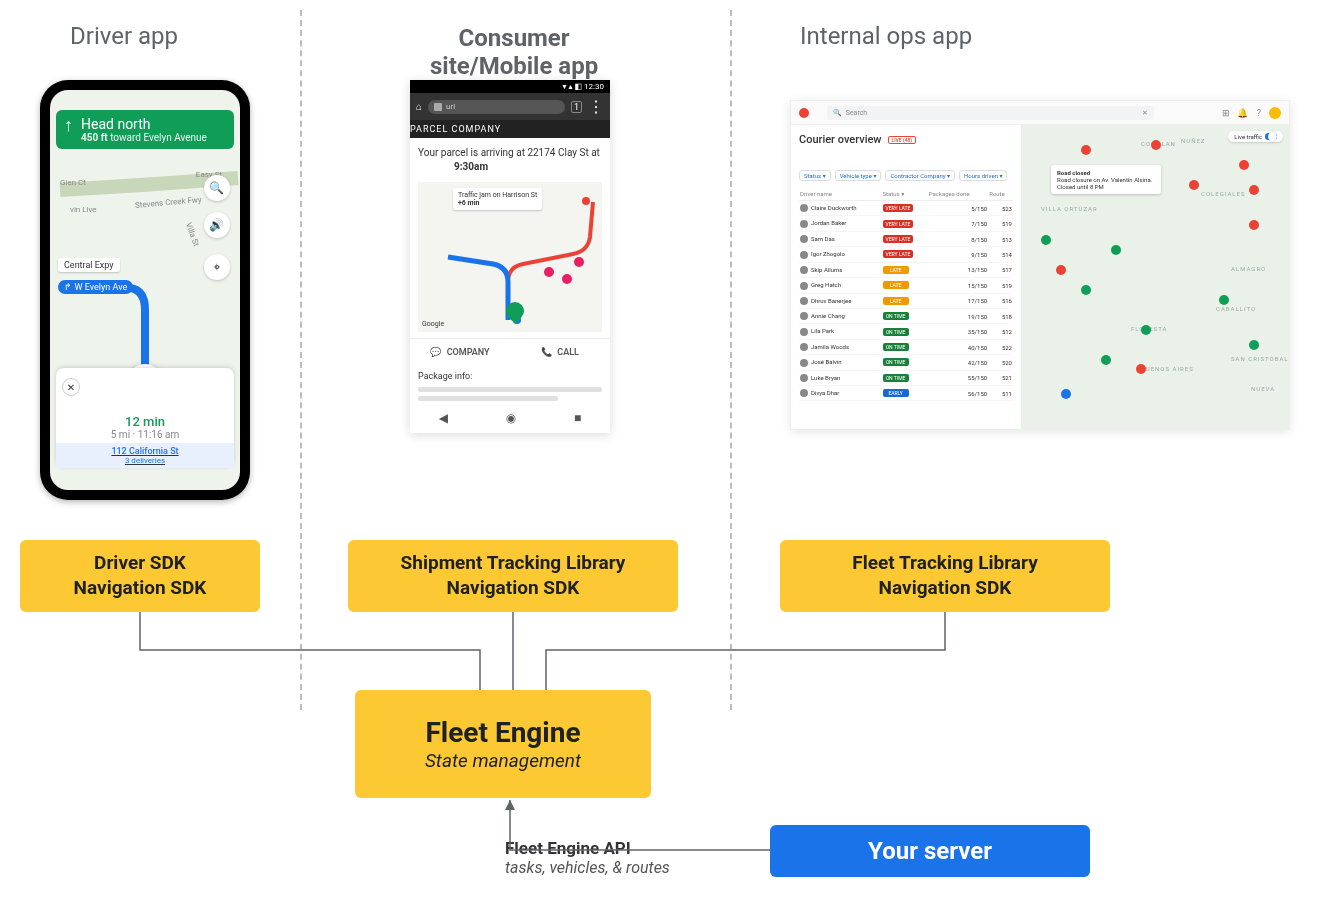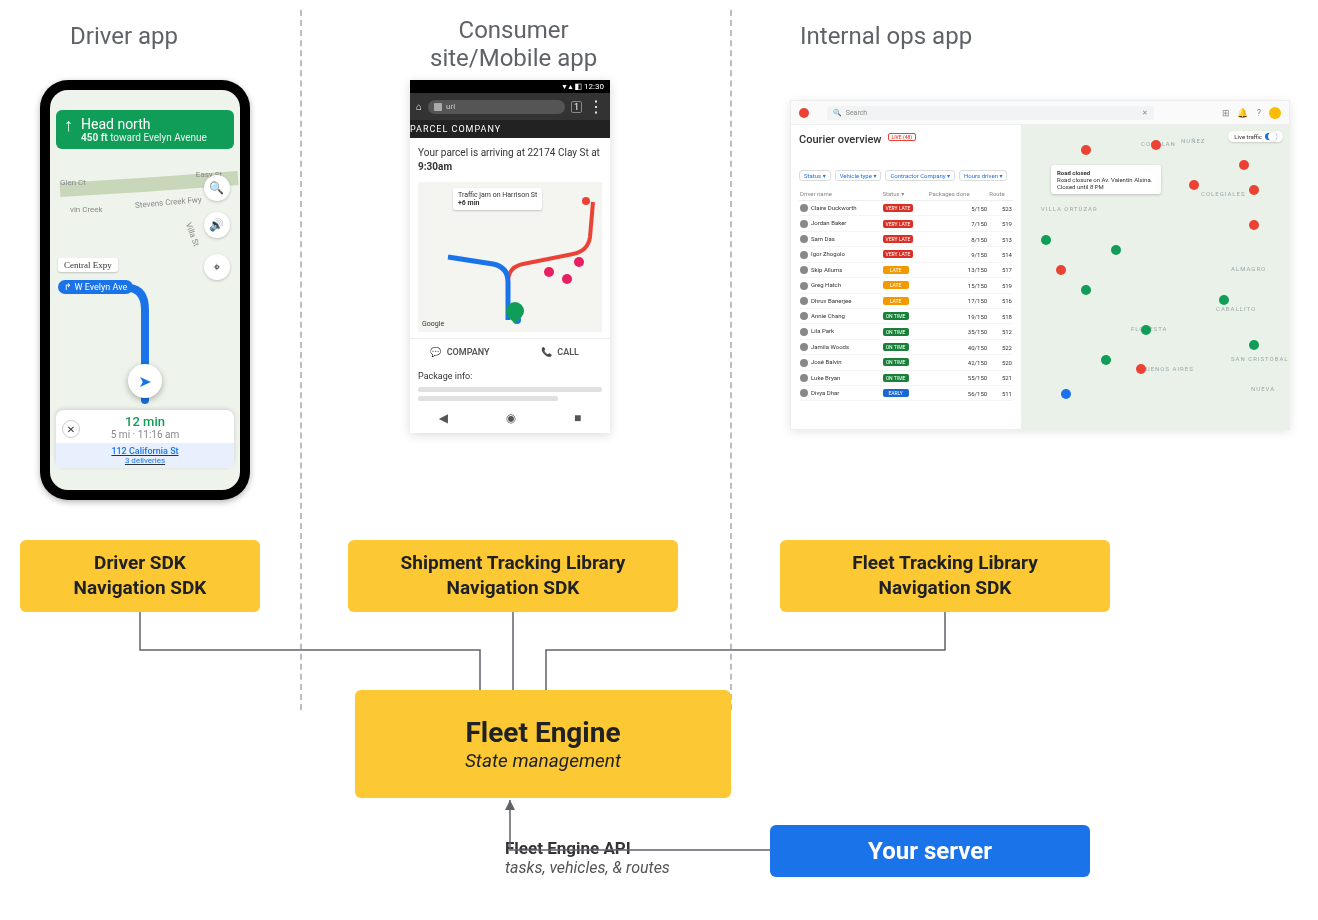--- a/index.html
+++ b/index.html
@@ -10,96 +10,96 @@
   .vdash { position: absolute; border-left: 2px dashed #bdbdbd; height: 700px; top: 10px; }
 
   
   .phone { position: absolute; left: 40px; top: 80px; width: 210px; height: 420px; background:#000; border-radius: 28px; padding:10px; box-shadow: 0 2px 6px rgba(0,0,0,.3);}
   .phone-screen { width:100%; height:100%; background:#eef3ec; border-radius:18px; overflow:hidden; position:relative; }
   .nav-banner { position:absolute; top:20px; left:6px; right:6px; background:#0f9d58; color:#fff; border-radius:6px; padding:6px 8px; font-size:13px; display:flex; align-items:flex-start; gap:8px;}
   .nav-banner .arrow { font-size:18px; line-height:1;}
   .nav-banner .sub { font-size:10px; opacity:.9;}
   .nav-dist { font-size:10px; font-weight:bold;}
   .route-chip { position:absolute; top:190px; left:8px; background:#1a73e8;color:#fff;font-size:9px;padding:2px 6px;border-radius:10px;display:flex;align-items:center;gap:3px;}
-  .central-chip { position:absolute; top:168px; left:8px; background:#fff;font-size:9px;padding:2px 6px;border-radius:3px;box-shadow:0 1px 2px rgba(0,0,0,.2);font-family:Liberation Serif, serif;}
+  .central-chip { position:absolute; top:168px; left:8px; background:#fff;font-size:9px;padding:2px 6px;border-radius:3px;box-shadow:0 1px 2px rgba(0,0,0,.2);}
   .map-street { position:absolute; font-size:8px; color:#888;}
   .ctrl-btn { position:absolute; width:26px;height:26px;border-radius:50%;background:#fff;box-shadow:0 1px 3px rgba(0,0,0,.2);display:flex;align-items:center;justify-content:center;font-size:12px;}
   .nav-cursor { position:absolute; bottom:92px; left:50%; transform:translateX(-50%); width:34px;height:34px;border-radius:50%;background:#fff;box-shadow:0 2px 6px rgba(0,0,0,.3);display:flex;align-items:center;justify-content:center;color:#1a73e8;font-size:16px;}
   .eta-card { position:absolute; bottom:22px; left:6px; right:6px; background:#fff; border-radius:8px; box-shadow:0 -1px 4px rgba(0,0,0,.15); padding:4px 8px; text-align:center;}
   .eta-card .close { position:absolute; left:6px; top:10px; width:18px;height:18px;border-radius:50%;border:1px solid #ccc;font-size:10px;display:flex;align-items:center;justify-content:center;}
-  .eta-time { color:#0f9d58; font-size:13px; font-weight:500;}
+  .eta-time { color:#0f9d58; font-size:13px; font-weight:500;margin-top:42px;}
   .eta-sub { font-size:10px; color:#888;}
   .eta-bar { background:#e8f0fe; margin:3px -8px -4px -8px; padding:3px 0;text-decoration:underline;}
   .eta-addr { font-size:9px; color:#1a73e8; font-weight:500;}
   .eta-del { font-size:8px; color:#1a73e8;}
 
   
   .consumer { position:absolute; left:410px; top:80px; width:200px; background:#fff; box-shadow:0 2px 10px rgba(0,0,0,.15);}
   .status-bar { background:#000;color:#fff;font-size:8px;display:flex;justify-content:space-between;padding:2px 6px;}
   .browser-bar { background:#333;display:flex;align-items:center;padding:4px 6px;gap:6px;}
   .url-pill { flex:1; background:#555;border-radius:10px;height:14px;display:flex;align-items:center;padding:0 6px;gap:4px;}
   .url-pill .lock{width:8px;height:8px;background:#aaa;border-radius:1px;}
   .url-pill .txt{color:#ccc;font-size:8px;}
   .parcel-hdr { background:#222;color:#fff;text-align:left;font-size:9px;letter-spacing:1px;padding:4px 0;}
   .parcel-msg { padding:8px;font-size:10px;line-height:1.4;}
-  .parcel-msg b { display:block;}
+  .parcel-msg b { display:block;margin-left:36px;}
   .consumer-map { height:150px; background:#f4f4f0; position:relative; margin:0 8px;}
   .traffic-chip { position:absolute;top:6px;left:35px;background:#fff;font-size:7px;padding:3px 5px;box-shadow:0 1px 2px rgba(0,0,0,.2);border-radius:2px;}
   .green-pin { position:absolute; bottom:12px; left:48%; width:18px;height:18px;background:#0f9d58;border-radius:50% 50% 50% 0;transform:rotate(-45deg);}
   .red-dot { position:absolute; width:8px;height:8px;border-radius:50%;background:#ea4335;}
   .pink-dot { position:absolute; width:10px;height:10px;border-radius:50%;background:#e91e63;}
   .blue-dot { position:absolute; width:8px;height:8px;border-radius:50%;background:#1a73e8;}
   .consumer-actions { display:flex; border-top:1px solid #eee;margin-top:6px;}
   .consumer-actions > div { flex:1;text-align:center;padding:8px 0;font-size:9px;font-weight:600;color:#555;display:flex;align-items:center;justify-content:center;gap:5px;}
   .pkg-info { padding:6px 8px 2px 8px; font-size:9px;}
   .gray-line { height:5px;background:#e0e0e0;margin:4px 8px;border-radius:2px;}
   .consumer-nav { display:flex;justify-content:space-around;padding:6px 0 8px 0;color:#555;font-size:12px;}
 
   
   .ops { position:absolute; left:790px; top:100px; width:500px; height:330px; background:#fff; border:1px solid #eee; box-shadow:0 2px 10px rgba(0,0,0,.1); display:flex; flex-direction:column;}
   .ops-top { height:24px;background:#fafafa;border-bottom:1px solid #eee;display:flex;align-items:center;padding:0 8px;gap:8px;}
   .ops-search { flex:1;margin:0 60px 0 10px;height:14px;background:#f1f3f4;border-radius:3px;display:flex;align-items:center;padding:0 6px;gap:4px;font-size:7px;color:#888;}
   .ops-body { flex:1; display:flex;}
   .ops-left { width:230px; padding:8px; font-size:8px;}
-  .ops-title { font-size:11px; font-weight:500; margin-bottom:24px; display:flex;align-items:flex-start;gap:6px;}
+  .ops-title { font-size:11px; font-weight:500; margin-bottom:24px; display:flex;align-items:center;gap:6px;}
   .live-badge { font-size:5px;border:1px solid #ea4335;color:#ea4335;padding:0 3px;border-radius:2px;}
   .filters { display:flex;gap:4px;margin-bottom:6px;}
   .filter-pill { border:1px solid #dadce0;border-radius:3px;padding:1px 4px;font-size:6px;color:#1a73e8;}
   .ops-table { width:100%; font-size:6px; border-collapse:collapse;}
   .ops-table th { text-align:left;color:#888;font-weight:normal;padding:3px 1px;border-bottom:1px solid #eee;}
   .ops-table td { padding:3px 1px;border-bottom:1px solid #f5f5f5;}
   .avatar-dot { display:inline-block;width:8px;height:8px;border-radius:50%;background:#888;vertical-align:middle;margin-right:3px;}
   .st-badge { display:inline-block;padding:1px 3px;border-radius:2px;color:#fff;font-size:5px;text-align:center;min-width:26px;}
   .ops-map { flex:1; background:#eaf1e8; position:relative;}
   .live-traffic-chip { position:absolute;top:6px;right:6px;background:#fff;border-radius:10px;padding:2px 6px;font-size:6px;box-shadow:0 1px 2px rgba(0,0,0,.15);display:flex;align-items:center;gap:3px;}
   .toggle { width:12px;height:7px;background:#1a73e8;border-radius:4px;position:relative;}
   .toggle::after{content:"";position:absolute;right:0;top:-1px;width:9px;height:9px;background:#fff;border-radius:50%;box-shadow:0 0 2px rgba(0,0,0,.3);}
   .road-card { position:absolute;top:40px;left:30px;background:#fff;border-radius:3px;padding:4px 6px;font-size:6px;box-shadow:0 1px 3px rgba(0,0,0,.2);width:110px;}
   .mpin { position:absolute;width:10px;height:10px;border-radius:50%;}
   .mp-red{background:#ea4335;} .mp-green{background:#0f9d58;} .mp-blue{background:#1a73e8;}
 
   
   .ybox { position:absolute; background:#fcc934; border-radius:6px; text-align:center; display:flex; flex-direction:column; align-items:center; justify-content:center; font-weight:700; color:#202124;}
   .ybox .l1, .ybox .l2 { font-size:19px; line-height:1.3;}
-  .fleet-engine { left:355px; top:690px; width:376px; height:108px;}
+  .fleet-engine { left:355px; top:690px; width:296px; height:108px;}
   .fleet-engine .t1 { font-size:28px; font-weight:700;}
   .fleet-engine .t2 { font-size:19px; font-style:italic; font-weight:400;}
   .bbox { position:absolute; background:#1a73e8;color:#fff;font-weight:700;font-size:24px;border-radius:6px;display:flex;align-items:center;justify-content:center;}
 
   .api-label { position:absolute; left:505px; top:838px; text-align:left;}
   .api-label .a1 { font-weight:700; font-size:17px;}
   .api-label .a2 { font-style:italic; font-size:16px; color:#555;}
 
   svg.connectors { position:absolute; left:0; top:0; width:1318px; height:920px; pointer-events:none;}
 </style>
 </head>
 <body>
 
 <div class="col-title" style="left:70px;top:22px;">Driver app</div>
-<div class="col-title" style="left:430px;top:16px;white-space:pre-line;">Consumer
+<div class="col-title" style="left:430px;top:24px;white-space:pre-line;font-weight:bold;">Consumer
 site/Mobile app</div>
 <div class="col-title" style="left:800px;top:22px;">Internal ops app</div>
 
 <div class="vdash" style="left:300px;"></div>
 <div class="vdash" style="left:730px;"></div>
 
 <div class="phone">
   <div class="phone-screen">
     <svg width="100%" height="100%" style="position:absolute">
       <path d="M95 310 L95 220 Q95 200 80 198 L30 195" stroke="#1a73e8" stroke-width="8" fill="none" stroke-linecap="round"></path>
@@ -107,21 +107,21 @@
     </svg>
     <div class="nav-banner">
       <span class="arrow">↑</span>
       <div>
         <div style="font-size:14px;">Head north</div>
         <div class="sub"><span class="nav-dist">450 ft</span> <span>toward Evelyn Avenue</span></div>
       </div>
     </div>
     <span class="map-street" style="top:88px;left:10px">Glen Ct</span>
     <span class="map-street" style="top:108px;left:85px;transform:rotate(-5deg)">Stevens Creek Fwy</span>
-    <span class="map-street" style="top:115px;left:20px">vin Creek</span>
+    <span class="map-street" style="top:115px;left:20px">vin Live</span>
     <span class="map-street" style="top:80px;right:18px">Easy St</span>
     <span class="map-street" style="top:140px;right:35px;transform:rotate(70deg)">Villa St</span>
     <div class="central-chip">Central Expy</div>
     <div class="route-chip">
         <span>↱</span>
         <span>W Evelyn Ave</span>
       </div>
     <div class="ctrl-btn" style="top:85px;right:10px">🔍</div>
     <div class="ctrl-btn" style="top:122px;right:10px">🔊</div>
     <div class="ctrl-btn" style="top:164px;right:10px">⌖</div>

